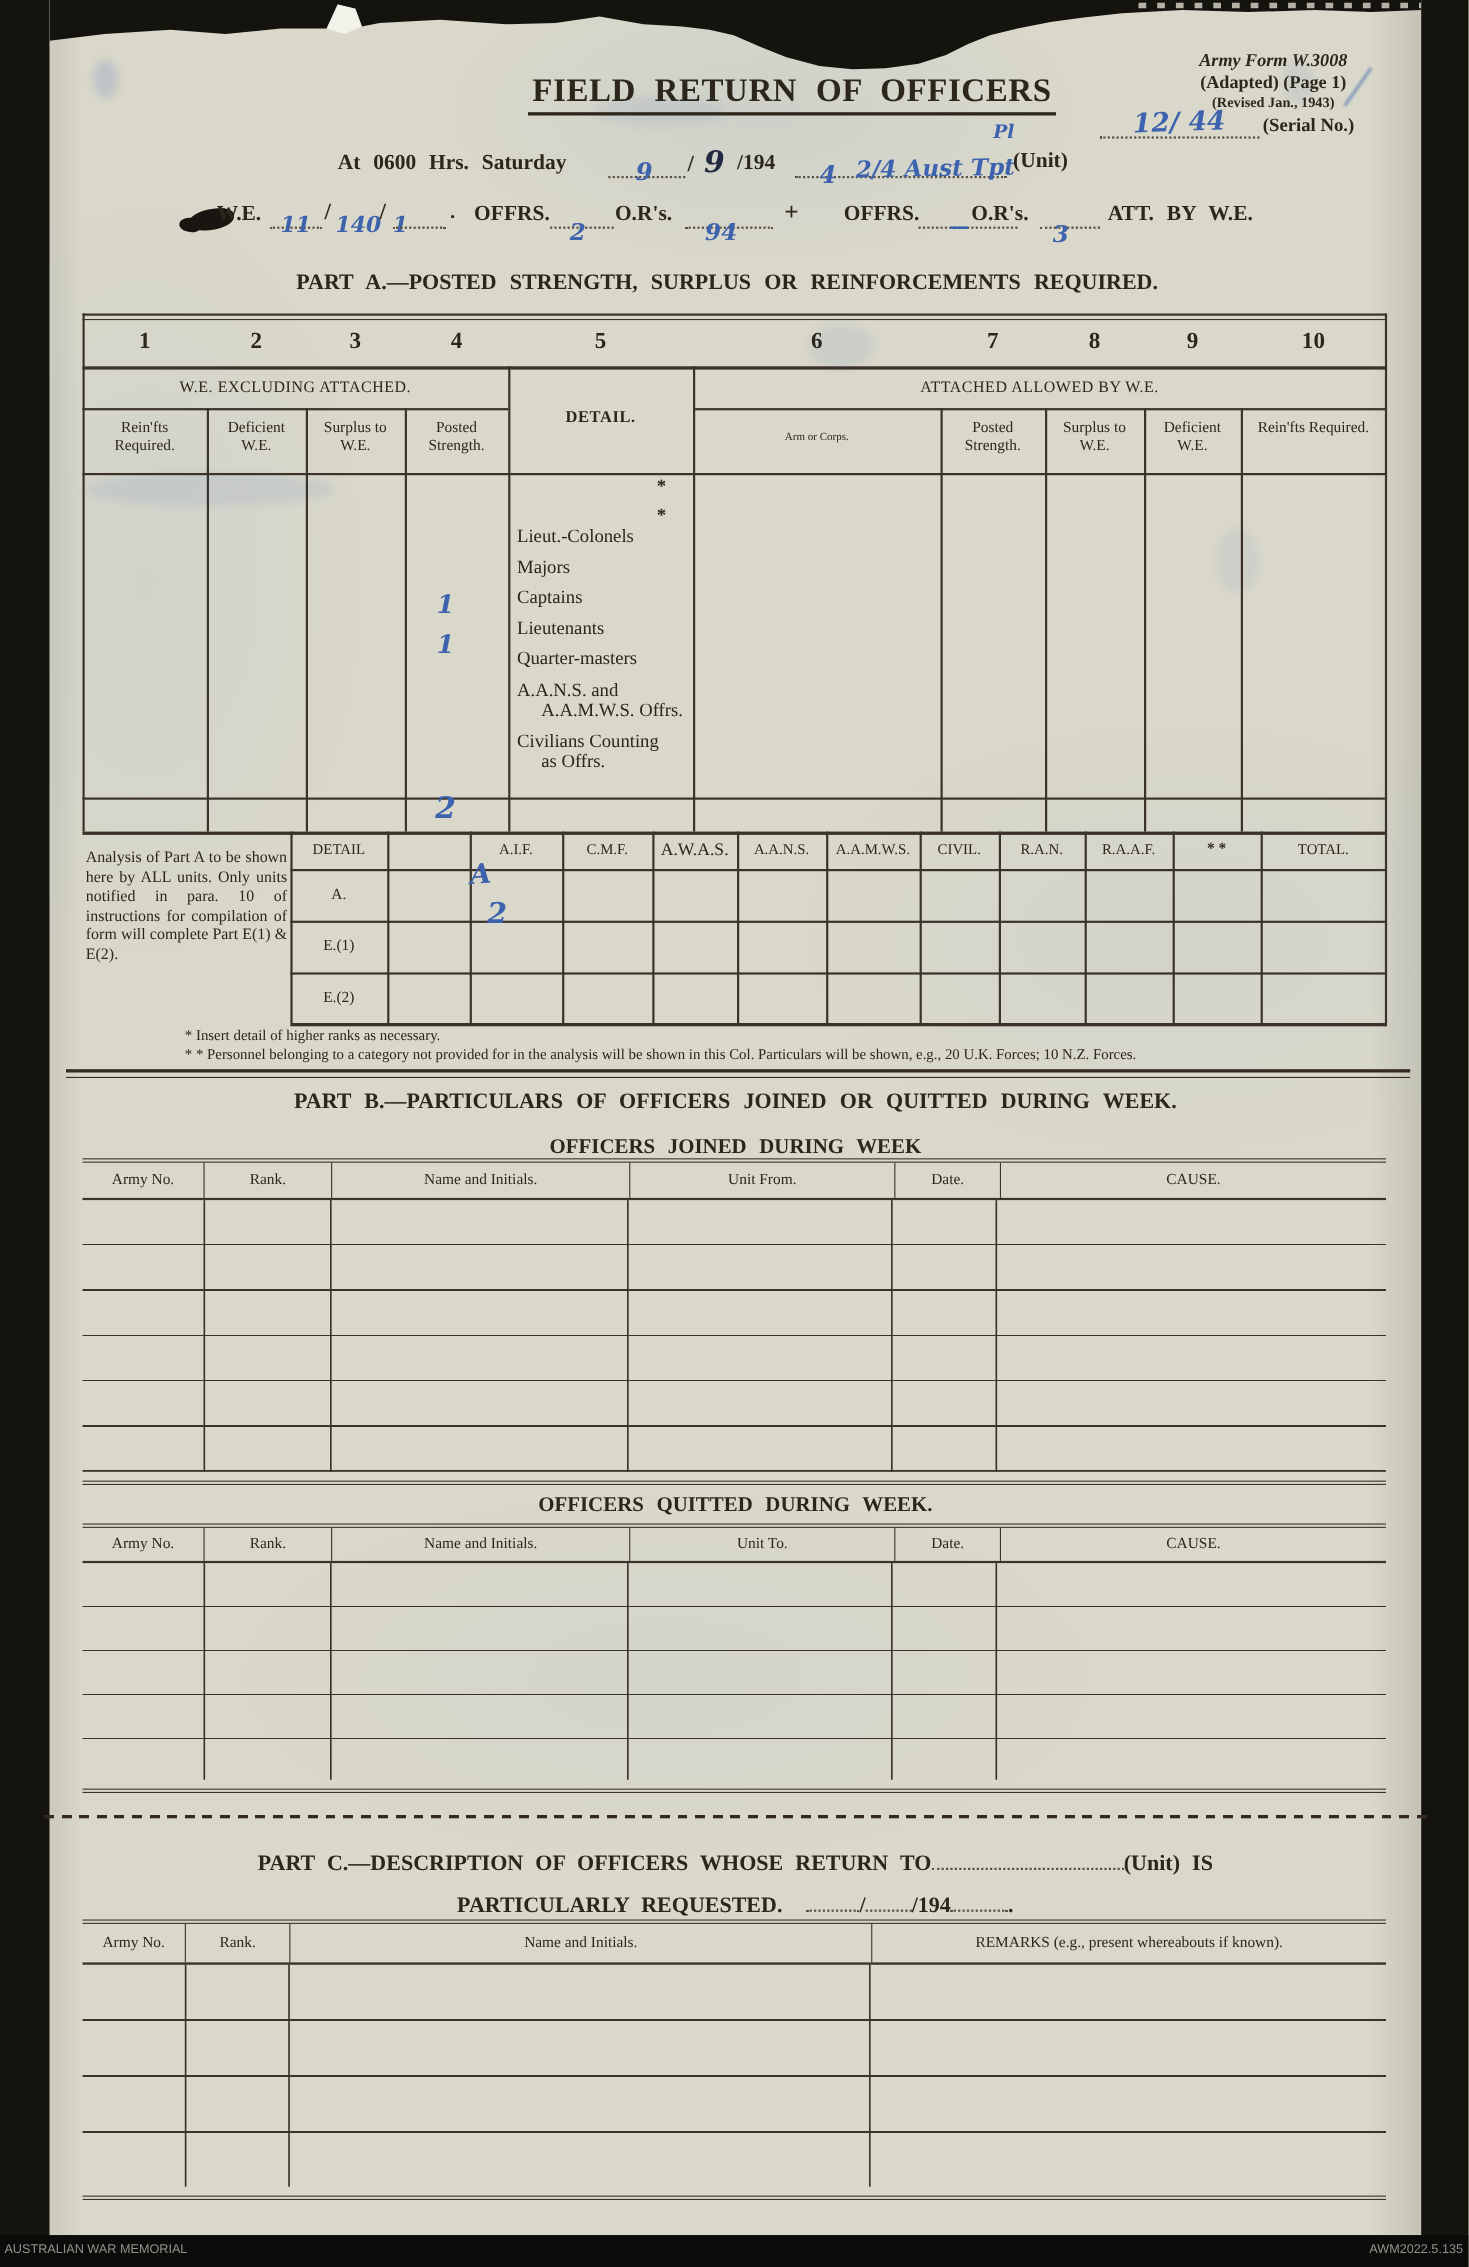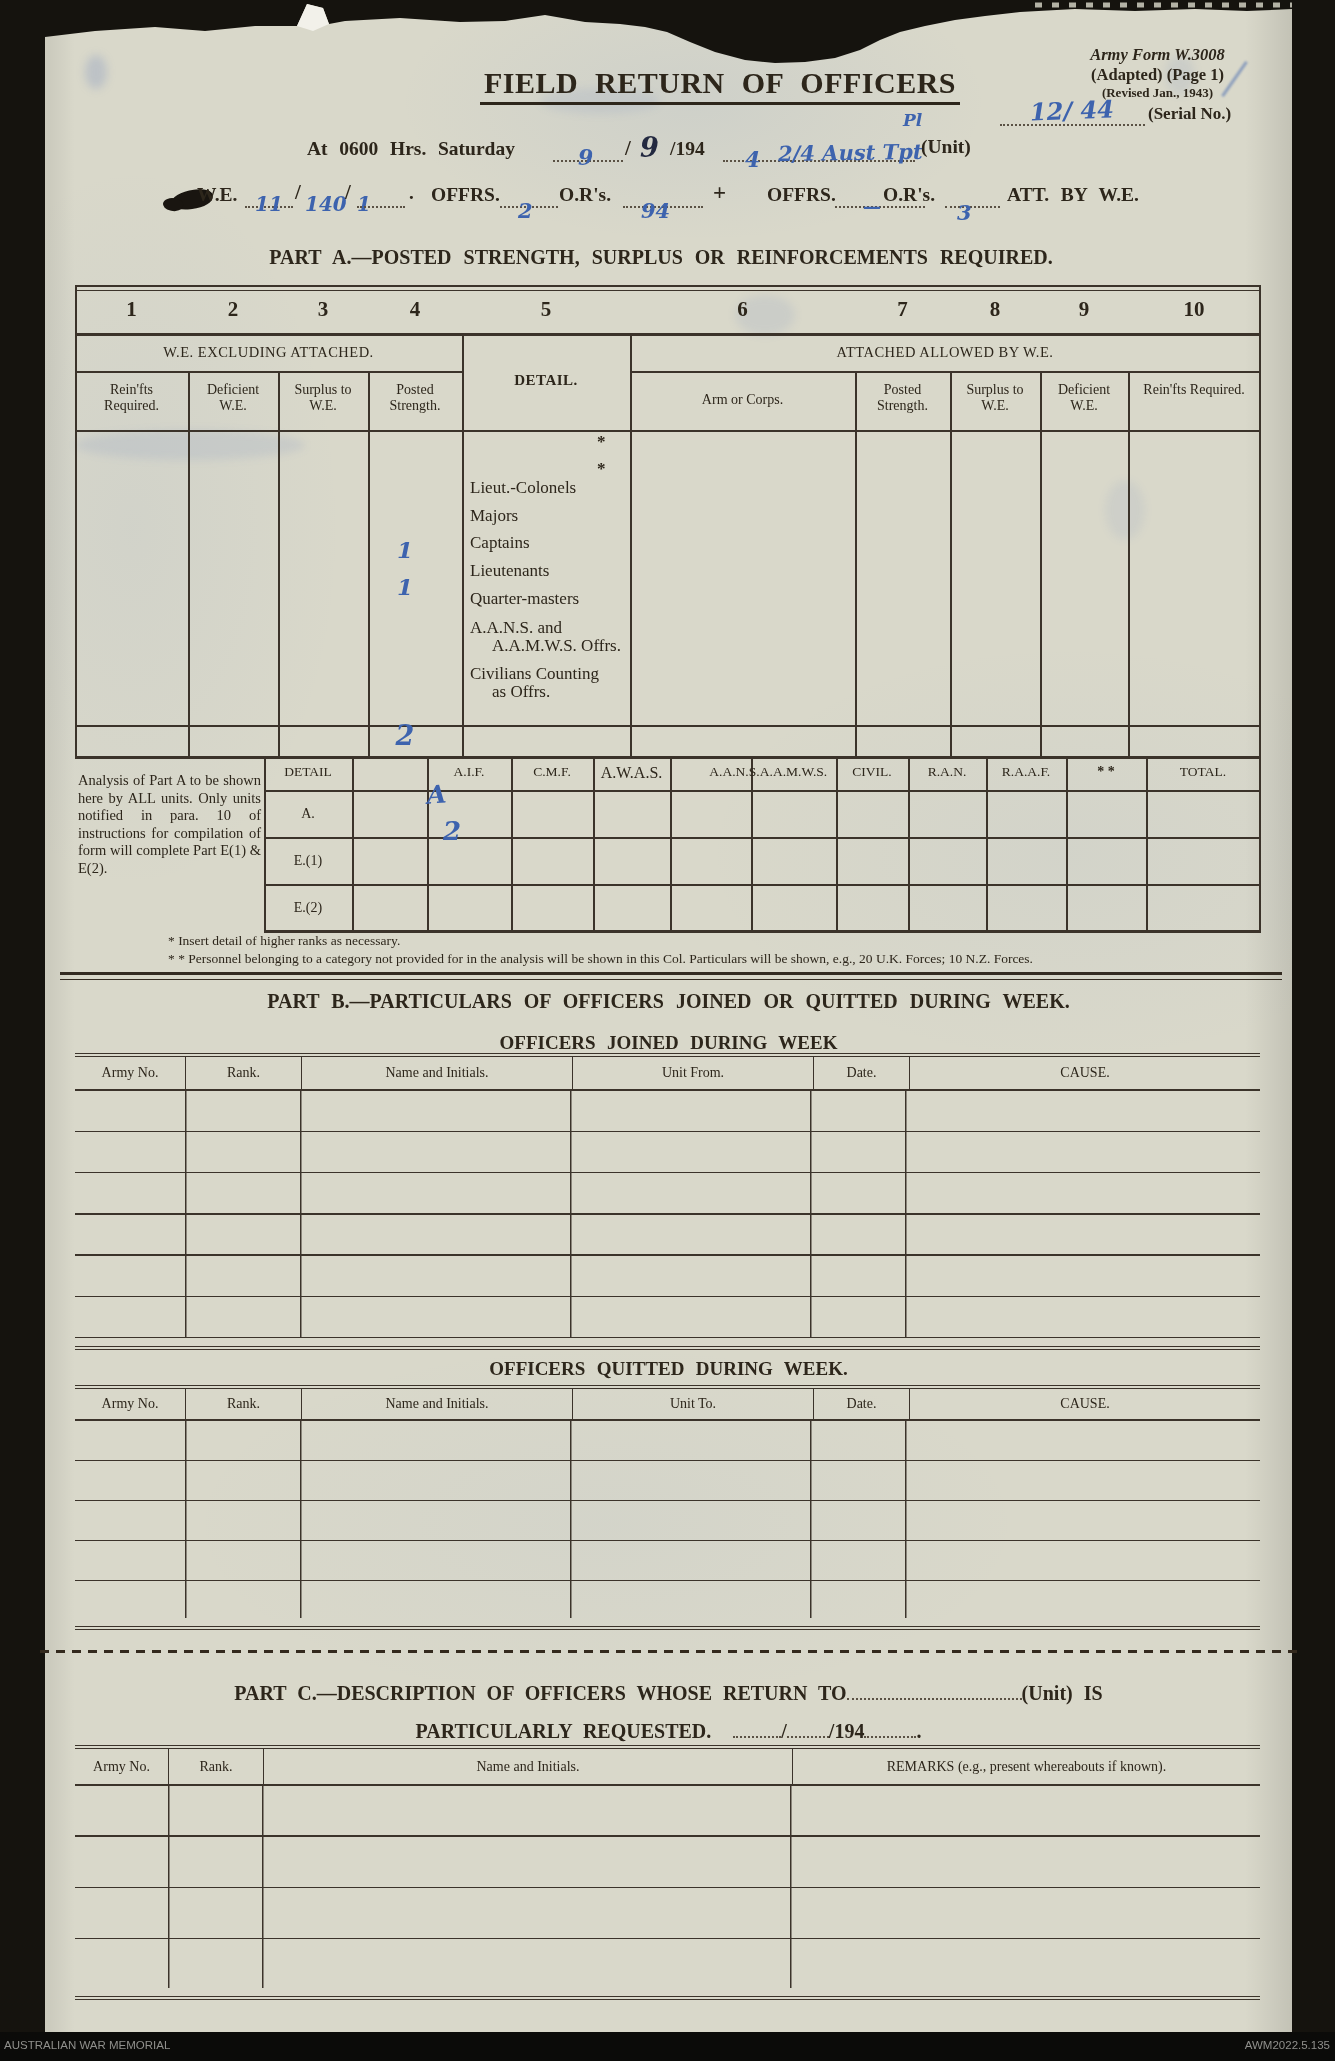--- a/index.html
+++ b/index.html
@@ -158,21 +158,21 @@
   </div>
 
   <div>
     <div class="t c" style="left:30px;top:344px;width:387px;font-size:14.5px;letter-spacing:.5px;">W.E. EXCLUDING ATTACHED.</div>
     <div class="t b c" style="left:417px;top:372px;width:168px;font-size:15px;letter-spacing:.5px;">DETAIL.</div>
     <div class="t c" style="left:585px;top:344px;width:630px;font-size:14.5px;letter-spacing:.5px;">ATTACHED  ALLOWED  BY  W.E.</div>
     <div class="t c wrap" style="left:36px;top:382px;width:101px;font-size:14px;">Rein'fts Required.</div>
     <div class="t c wrap" style="left:149px;top:382px;width:78px;font-size:14px;">Deficient W.E.</div>
     <div class="t c wrap" style="left:239px;top:382px;width:78px;font-size:14px;">Surplus to W.E.</div>
     <div class="t c wrap" style="left:329px;top:382px;width:82px;font-size:14px;">Posted Strength.</div>
-    <div class="t c wrap" style="left:585px;top:392px;width:225px;font-size:14px;">Arm or Corps.</div>
+    <div class="t c wrap" style="left:585px;top:392px;width:225px;font-size:10px;">Arm or Corps.</div>
     <div class="t c wrap" style="left:816px;top:382px;width:83px;font-size:14px;">Posted Strength.</div>
     <div class="t c wrap" style="left:911px;top:382px;width:78px;font-size:14px;">Surplus to W.E.</div>
     <div class="t c wrap" style="left:1001px;top:382px;width:76px;font-size:14px;">Deficient W.E.</div>
     <div class="t c wrap" style="left:1095px;top:382px;width:108px;font-size:14px;">Rein'fts Required.</div>
   </div>
 
   <div>
     <div class="t b" style="left:552px;top:432px;font-size:17px;">*</div>
     <div class="t b" style="left:552px;top:459px;font-size:17px;">*</div>
     <div class="t" style="left:425px;top:478px;font-size:17px;">Lieut.-Colonels</div>
@@ -208,21 +208,21 @@
     <div class="vl" style="left:1101px;top:756px;width:1.5px;height:174px;"></div>
   </div>
 
   <div class="t wrap" style="left:33px;top:772px;width:183px;font-size:14.5px;line-height:17.5px;text-align:justify;">Analysis of Part A to be shown here by ALL units. Only units notified in para. 10 of instructions for compilation of form will complete Part E(1) &amp; E(2).</div>
 
   <div>
     <div class="t c" style="left:219px;top:764px;width:88px;font-size:13.5px;">DETAIL</div>
     <div class="t c" style="left:382px;top:764px;width:84px;font-size:13.5px;">A.I.F.</div>
     <div class="t c" style="left:466px;top:764px;width:82px;font-size:13.5px;">C.M.F.</div>
     <div class="t c" style="left:548px;top:764px;width:77px;font-size:16px;">A.W.A.S.</div>
-    <div class="t c" style="left:625px;top:764px;width:81px;font-size:13.5px;padding-left:24px;">A.A.N.S.</div>
+    <div class="t c" style="left:625px;top:764px;width:81px;font-size:13.5px;">A.A.N.S.</div>
     <div class="t c" style="left:706px;top:764px;width:85px;font-size:13.5px;">A.A.M.W.S.</div>
     <div class="t c" style="left:791px;top:764px;width:72px;font-size:13.5px;">CIVIL.</div>
     <div class="t c" style="left:863px;top:764px;width:78px;font-size:13.5px;">R.A.N.</div>
     <div class="t c" style="left:941px;top:764px;width:80px;font-size:13.5px;">R.A.A.F.</div>
     <div class="t b c" style="left:1021px;top:764px;width:80px;font-size:14px;">* *</div>
     <div class="t c" style="left:1101px;top:764px;width:114px;font-size:13.5px;">TOTAL.</div>
   </div>
   <div>
     <div class="t c" style="left:219px;top:806px;width:88px;font-size:14px;">A.</div>
     <div class="t c" style="left:219px;top:853px;width:88px;font-size:14px;text-align:center;">E.(1)</div>

